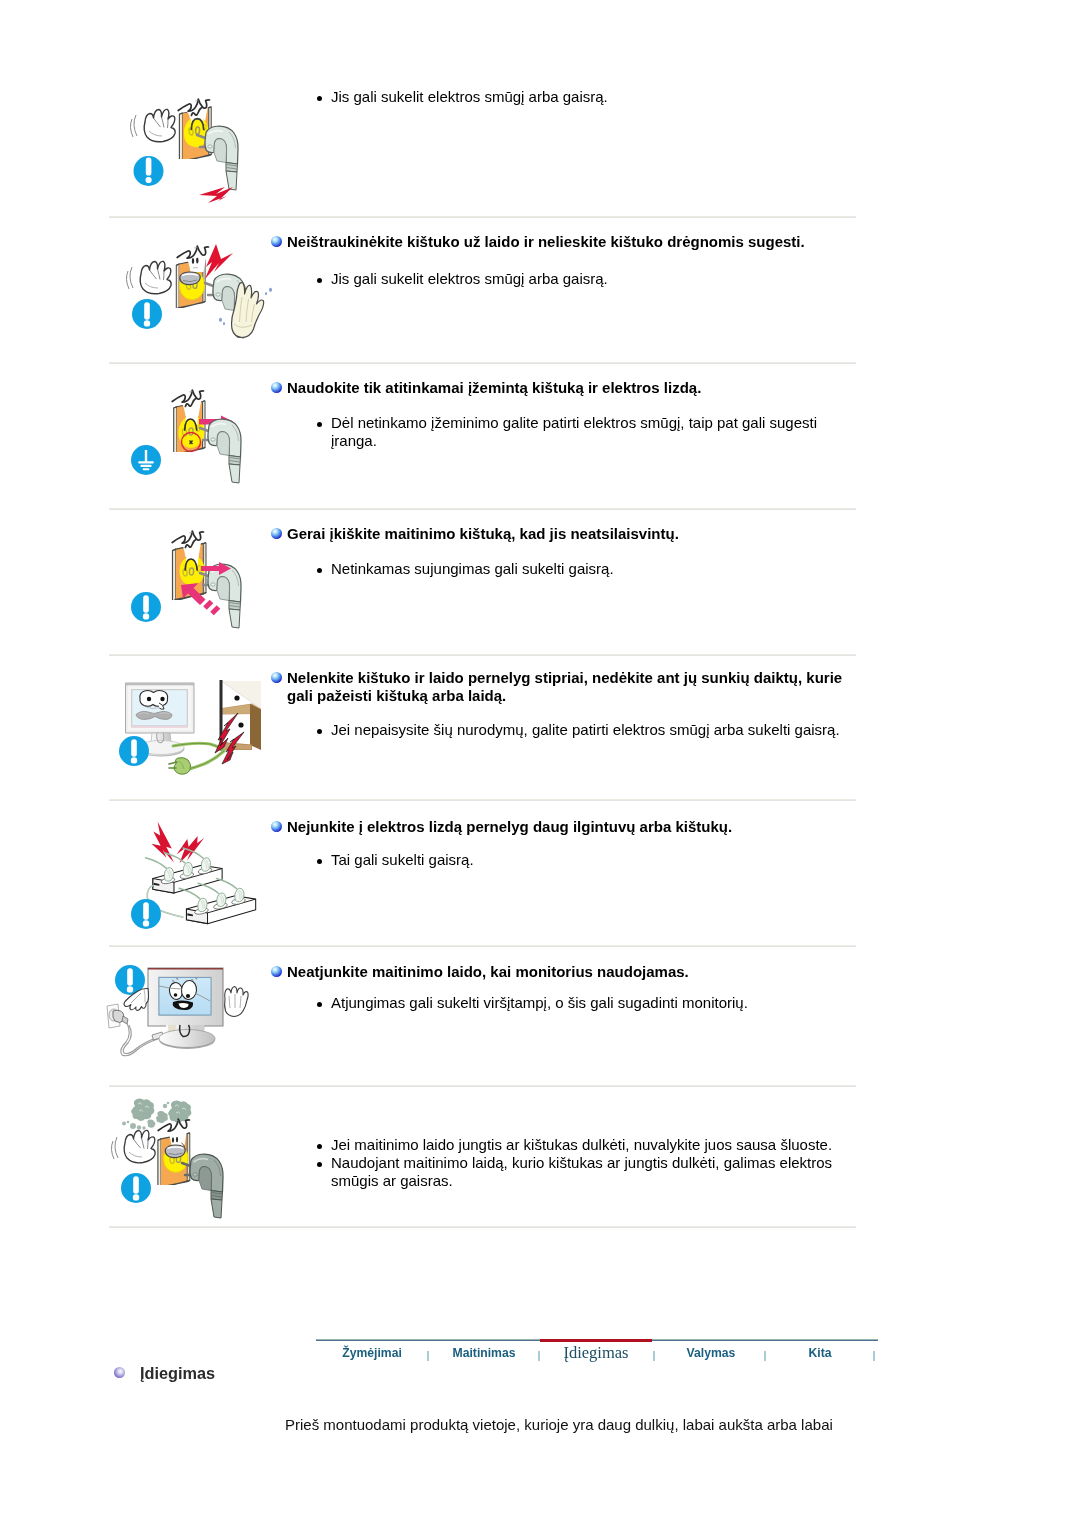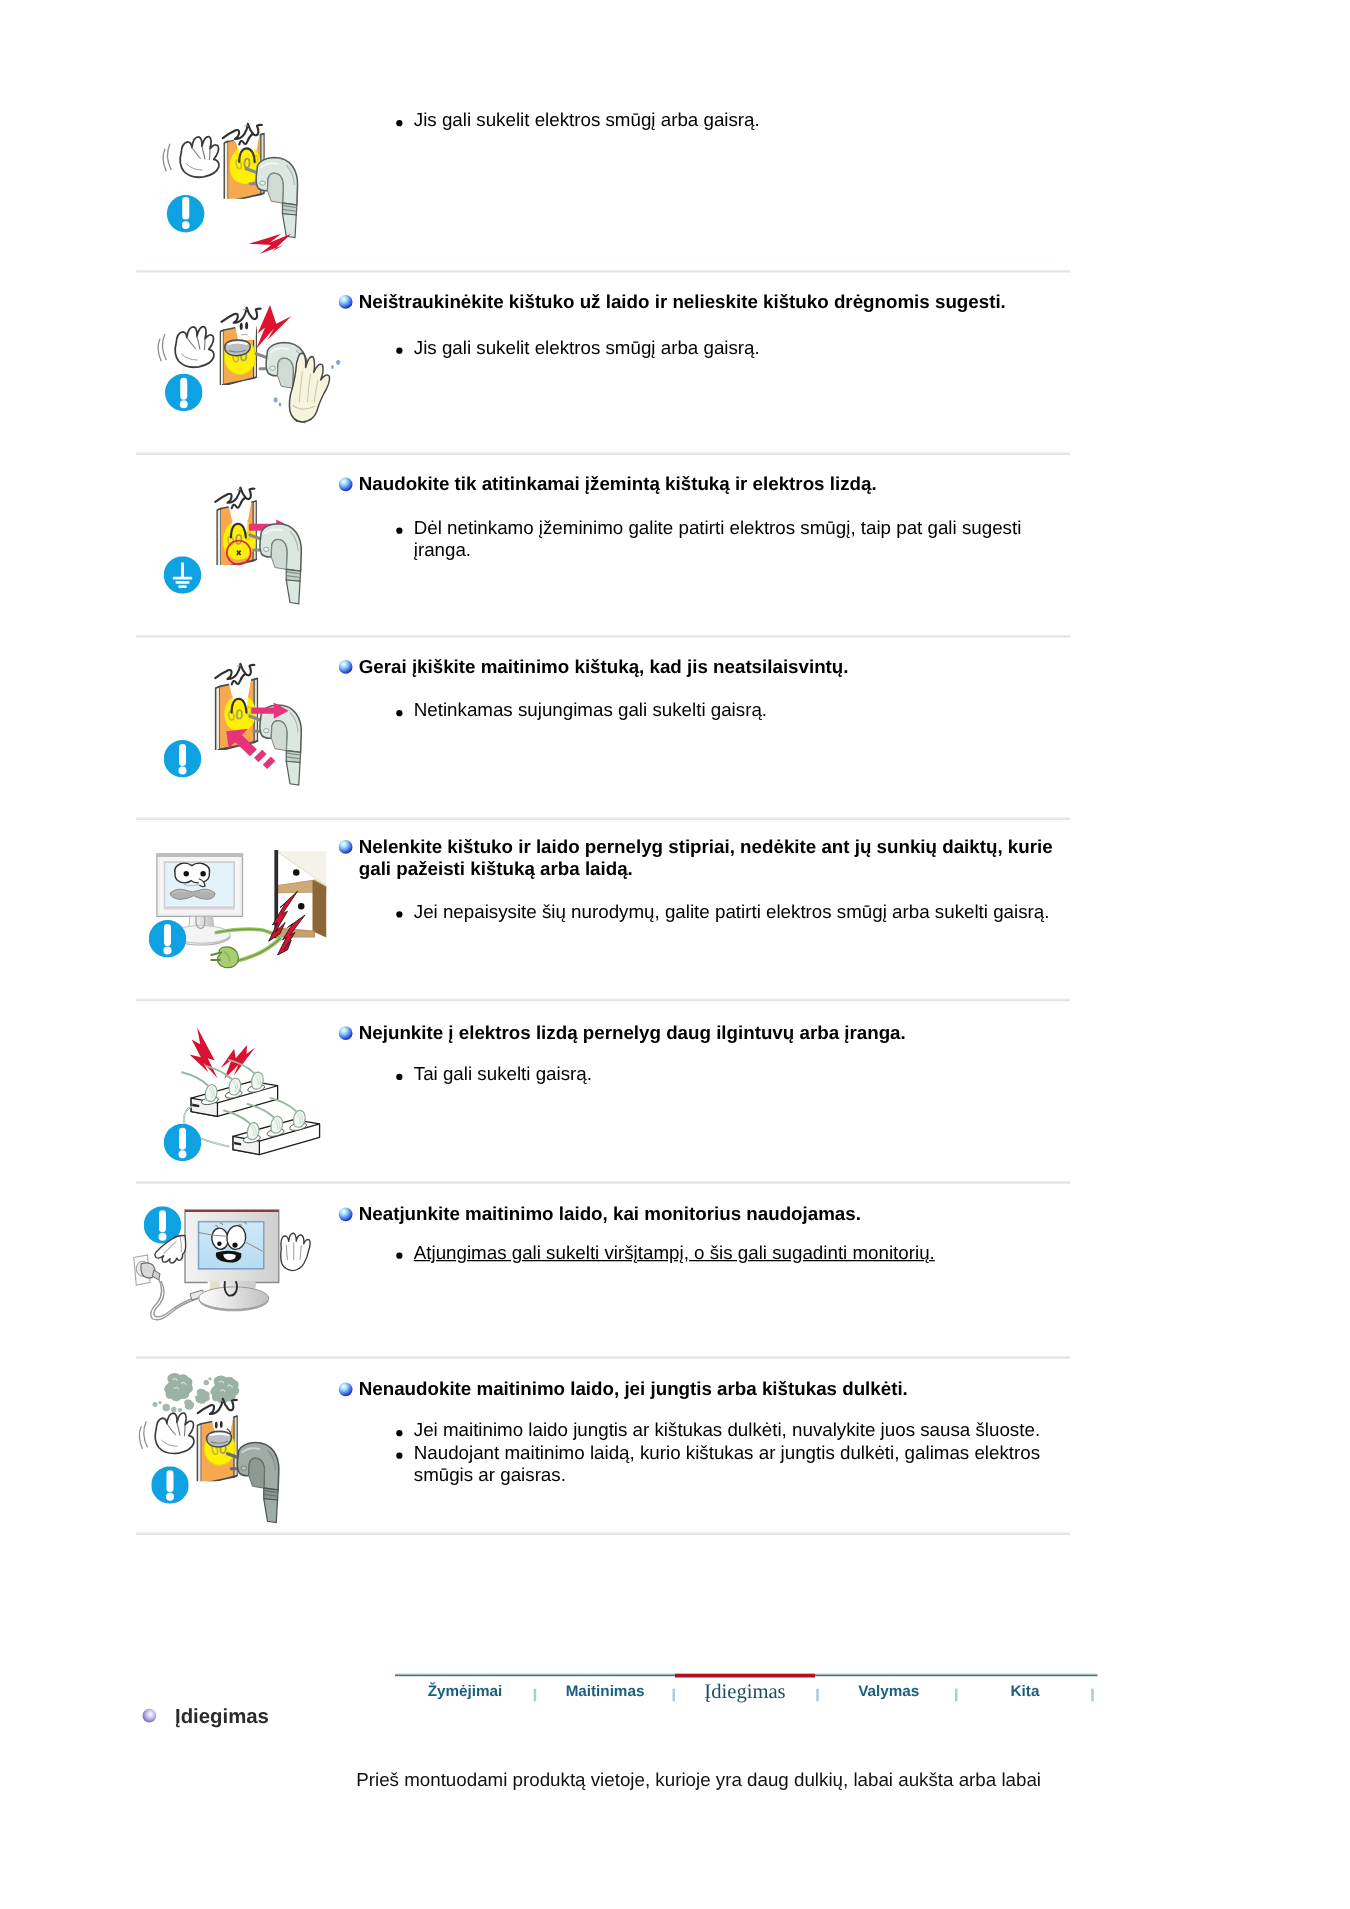--- a/index.html
+++ b/index.html
@@ -452,21 +452,21 @@
           <path d="M96 88 Q99.5 91.5 99 97.5 M98 87 Q101.5 90.5 101 96.5"></path>
           <path d="M117 82.5 Q120.5 86 120 92 M119 81.5 Q122.5 85 122 91"></path>
         </g>
       </g>
       </g>
       <use href="#symWarn" x="22" y="89" width="30" height="30"></use>
     </svg>
   </div>
   <div class="hdr" style="left:287px;top:818px;width:570px;">
     <span class="sphere"></span>
-    <span>Nejunkite į elektros lizdą pernelyg daug ilgintuvų arba įranga.</span>
+    <span>Nejunkite į elektros lizdą pernelyg daug ilgintuvų arba kištukų.</span>
   </div>
   <div class="blist" style="left:331px;top:851px;width:520px;">
     <div style="position:relative;"><span class="bullet"></span><span>Tai gali sukelti gaisrą.</span></div>
   </div>
   <div class="divider" style="top:945px;"></div>
 
   <div class="fig" style="left:100px;top:958px;width:200px;height:130px;">
     <svg width="200" height="130" viewBox="0 0 200 130">
       <use href="#symWarn" x="15" y="7" width="30" height="30"></use>
       <g>
@@ -515,21 +515,21 @@
         <path d="M129 38 Q129.5 45 130 50" fill="none" stroke="#9a9a9a" stroke-width="0.8"></path>
         <path d="M135 36 Q135 44 135 50" fill="none" stroke="#9a9a9a" stroke-width="0.8"></path>
         <path d="M141 38 Q140.5 45 140 50" fill="none" stroke="#9a9a9a" stroke-width="0.8"></path>
       </g>
     </svg>
   </div>
   <div class="hdr" style="left:287px;top:963px;width:570px;">
     <span class="sphere"></span>
     <span>Neatjunkite maitinimo laido, kai monitorius naudojamas.</span>
   </div>
-  <div class="blist" style="left:331px;top:994px;width:520px;text-decoration:underline;">
+  <div class="blist" style="left:331px;top:994px;width:520px;">
     <div style="position:relative;"><span class="bullet"></span><span>Atjungimas gali sukelti viršįtampį, o šis gali sugadinti monitorių.</span></div>
   </div>
   <div class="divider" style="top:1085px;"></div>
 
   <div class="fig" style="left:109px;top:1096px;width:190px;height:135px;">
     <svg width="190" height="135" viewBox="0 0 190 135">
       <use href="#symWarn" x="12" y="77" width="30" height="30"></use>
       <g>
         <path d="M26 10 Q23 5 28 3 Q32 1.5 35 4 Q39 2 42 6 Q46 7 44.5 12 Q47 16 42.5 18.5 Q42 24 36 23 Q32 27 28 23 Q23 23.5 23.5 18 Q20 15 26 10 Z" fill="#8fa89c" opacity="0.9"></path>
         <path d="M29 8 Q31.5 5.5 33 8.5 M36 11 Q38.5 8.5 40 12 M30 15 Q32.5 12.5 34 15.5" fill="none" stroke="#d4ded8" stroke-width="1"></path>
@@ -586,24 +586,20 @@
         <path d="M9.5 17 Q11 11.5 16.5 13 Q21.5 15 21.5 23 L21 36.5 L12 35 L9 26.5 Z" fill="#8c9a93" stroke="#6a736e" stroke-width="0.8"></path>
         <path d="M3.5 8 Q10 3 18 5.5" fill="none" stroke="#ccd6d0" stroke-width="1.6"></path>
         <path d="M24 6 Q30 12 30.5 22" fill="none" stroke="#7d8b84" stroke-width="0.9"></path>
         <ellipse cx="5" cy="20.5" rx="2.2" ry="1.7" fill="#b8c4bd" stroke="#6d7a73" stroke-width="0.7"></ellipse>
         <path d="M21 36.5 L32.5 38 L32 46 L21 45 Z" fill="#889690" stroke="#4d5652" stroke-width="1"></path>
         <path d="M21.5 38.5 L32.2 40 M21.3 41.5 L32.1 43" stroke="#63706a" stroke-width="0.9"></path>
         <path d="M21 45 L32 46 L31 64 L24 63 Z" fill="#9fada6" stroke="#4d5652" stroke-width="1"></path>
       </g>
     </svg>
   </div>
-  <div class="hdr" style="left:287px;top:1103px;width:570px;">
-    <span class="sphere"></span>
-    <span>Nenaudokite maitinimo laido, jei jungtis arba kištukas dulkėti.</span>
-  </div>
   <div class="blist" style="left:331px;top:1136px;width:520px;">
     <div style="position:relative;"><span class="bullet"></span><span>Jei maitinimo laido jungtis ar kištukas dulkėti, nuvalykite juos sausa šluoste.</span></div>
     <div style="position:relative;"><span class="bullet"></span><span>Naudojant maitinimo laidą, kurio kištukas ar jungtis dulkėti, galimas elektros smūgis ar gaisras.</span></div>
   </div>
   <div class="divider" style="top:1226px;"></div>
 
   <div class="tabbar" style="left:316px;top:1307px;width:562px;height:32px;margin-top:32px;">
     <div class="tabline-top"></div>
     <div class="tabline-red"></div>
     <div class="tab" style="left:0px;width:112px;"><span>Žymėjimai</span></div>

